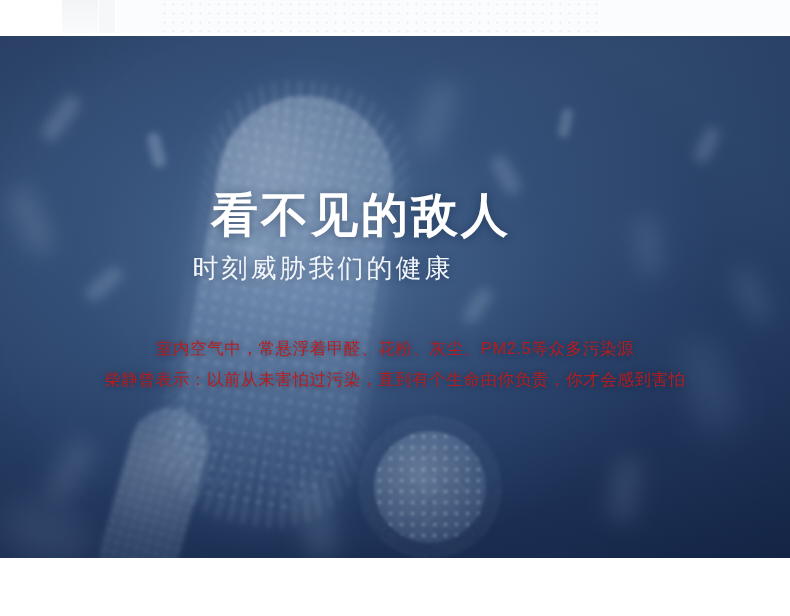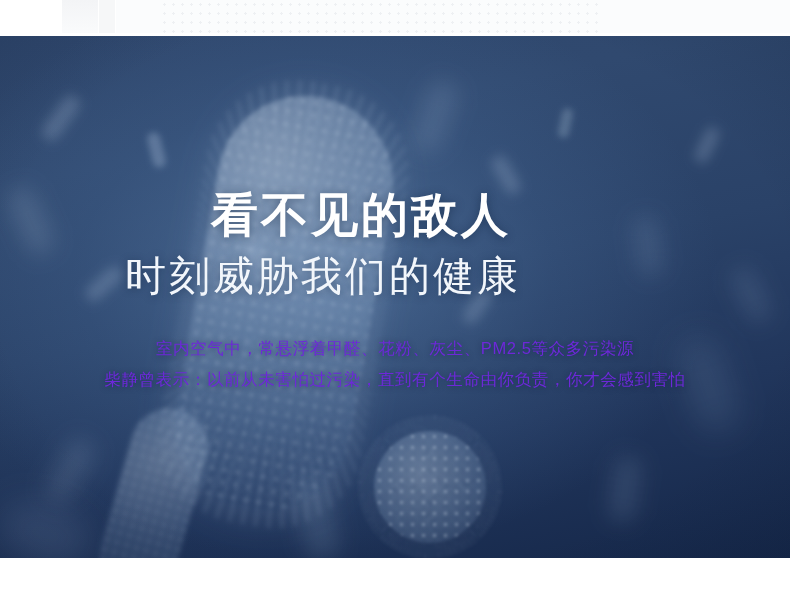--- a/index.html
+++ b/index.html
@@ -217,34 +217,34 @@
     color: #ffffff;
     letter-spacing: 3px;
     line-height: 1.1;
     text-shadow: 0 1px 10px rgba(12,28,56,0.45);
   }
   .title-sub {
     position: absolute;
     left: 0;
     top: 218px;
     width: 646px;
-    font-size: 41px;
+    font-size: 26px;
     font-weight: 300;
     color: #f2f6fb;
     letter-spacing: 3px;
     line-height: 1.1;
     text-shadow: 0 1px 8px rgba(12,28,56,0.40);
   }
   .body-line {
     position: absolute;
     left: 0;
     width: 790px;
     font-size: 16.5px;
     font-weight: 400;
-    color: #6d28d9;
+    color: #b91c1c;
     letter-spacing: .6px;
     text-shadow: 0 1px 6px rgba(12,28,56,0.48);
   }
   .body-line-1 { top: 302px; }
   .body-line-2 { top: 333px; }
 
   
   .bottom-white {
     position: absolute;
     left: 0;

